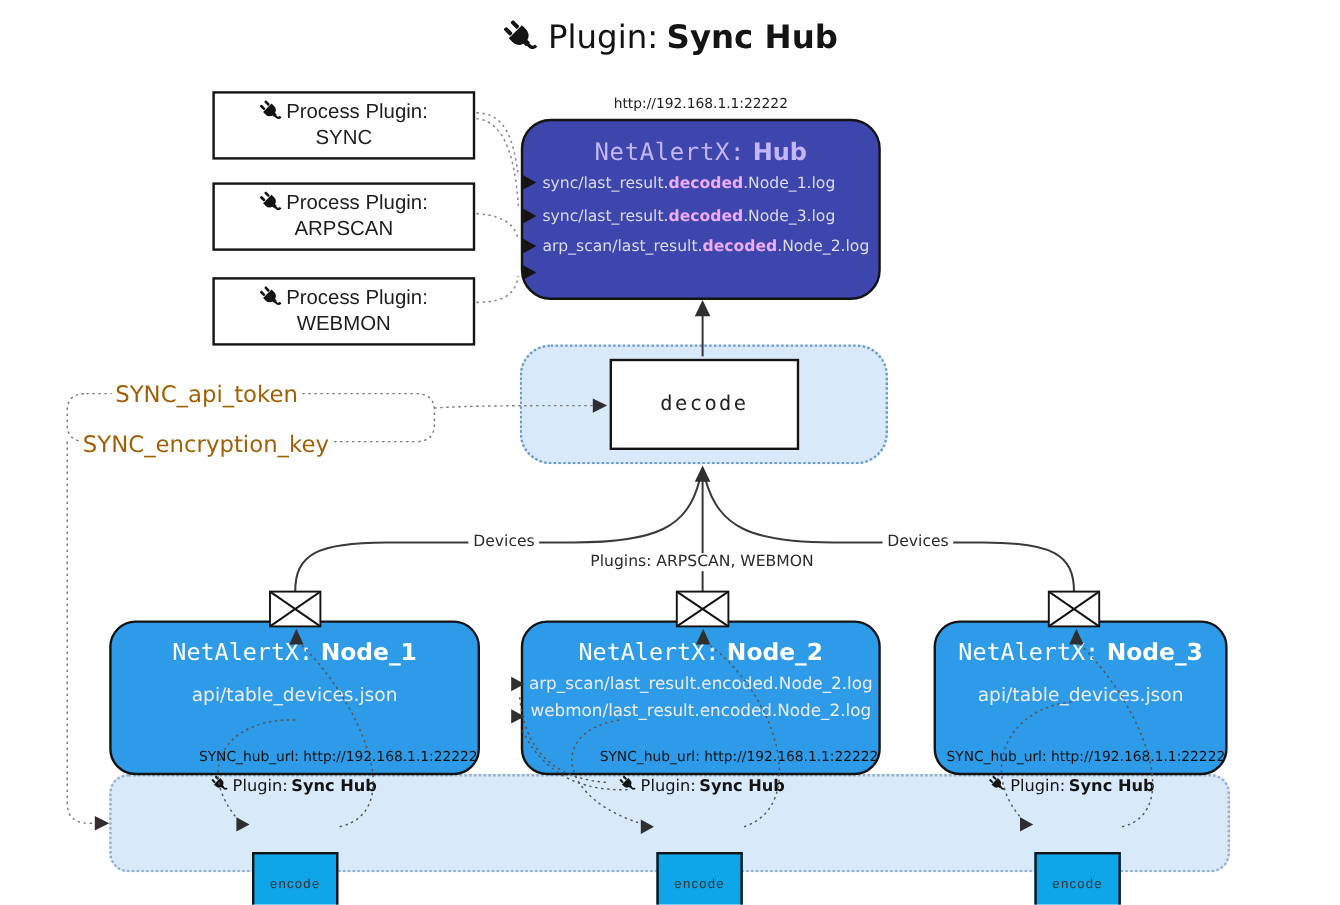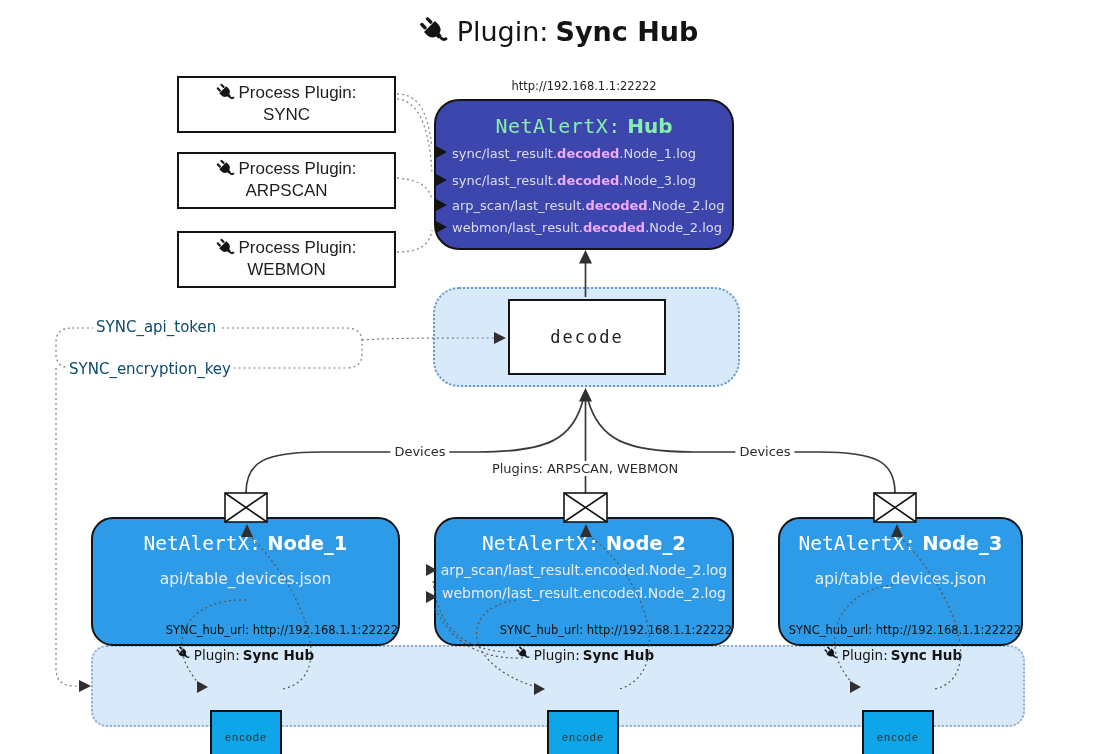--- a/index.html
+++ b/index.html
@@ -26,38 +26,38 @@
         border:2px solid #141414;box-sizing:border-box;text-align:center;
         font-family:Liberation Sans, sans-serif;font-size:17px;color:#1e1e1e;}
   .pbox .l1{display:flex;align-items:center;justify-content:center;gap:2px;margin-top:5px;}
   .pbox .l2{margin-top:2px;}
 
   
   .hub-url{position:absolute;left:434px;top:79px;width:300px;text-align:center;
            font-size:11.5px;color:#222;}
   .hub{position:absolute;left:434px;top:99px;width:300px;height:151px;background:#3D46AD;
        border:2px solid #141414;border-radius:25px;box-sizing:border-box;}
-  .hub-title{position:absolute;top:13px;width:100%;text-align:center;color:#86efac;
+  .hub-title{position:absolute;top:13px;width:100%;text-align:center;color:#c4b5fd;
              font-size:20px;white-space:nowrap;}
   .hub-title .mono{letter-spacing:0.5px;}
   .hub-item{position:absolute;left:16px;color:#dcdce6;font-size:13px;white-space:nowrap;}
   .hub-item b{color:#f0abfc;}
 
   
   .decode-wrap{position:absolute;left:433px;top:287px;width:307px;height:100px;
                background:#D8E9FA;border:2px dotted #6B98C8;border-radius:26px;box-sizing:border-box;}
   .decode-box{position:absolute;left:508px;top:299px;width:158px;height:76px;background:#fff;
               border:2px solid #141414;box-sizing:border-box;display:flex;align-items:center;
               justify-content:center;font-family:"DejaVu Sans Mono",monospace;
               font-size:17px;letter-spacing:2px;color:#222;text-align:right;}
 
   
   .edge-label{position:absolute;transform:translateX(-50%);background:#fff;padding:0 4px;
               font-size:13px;color:#2b2b2b;white-space:nowrap;}
-  .token-label{position:absolute;background:#fff;padding:0 3px;font-size:15px;color:#0c4a6e;white-space:nowrap;}
+  .token-label{position:absolute;background:#fff;padding:0 3px;font-size:19px;color:#a16207;white-space:nowrap;}
 
   
   .node{position:absolute;top:517px;height:129px;background:#2E9BE8;border:2.5px solid #141414;
         border-radius:22px;box-sizing:border-box;color:#fff;}
   .node-title{margin-top:13px;text-align:center;font-size:19.5px;white-space:nowrap;}
   .node-file{ text-align:center;color:#ececec;font-size:15.5px;margin-top:15px;white-space:nowrap;}
   .node-file.tight{font-size:14px;margin-top:7px;}
   .node-url{position:absolute;bottom:7px;width:100%;text-align:right;color:#111;
             font-size:11.5px;white-space:nowrap;}
 
@@ -142,21 +142,20 @@
 
     <div class="hub-url">http://192.168.1.1:22222</div>
     <div class="hub">
       <div class="hub-title">
         <span class="mono">NetAlertX:</span>
         <b>Hub</b>
       </div>
       <div class="hub-item" style="top:45px"><span>sync/last_result.</span><b>decoded</b><span>.Node_1.log</span></div>
       <div class="hub-item" style="top:72px"><span>sync/last_result.</span><b>decoded</b><span>.Node_3.log</span></div>
       <div class="hub-item" style="top:97px"><span>arp_scan/last_result.</span><b>decoded</b><span>.Node_2.log</span></div>
-      <div class="hub-item" style="top:119px"><span>webmon/last_result.</span><b>decoded</b><span>.Node_2.log</span></div>
     </div>
 
     <div class="decode-box">decode</div>
 
     <div class="node" style="left:91px;width:309px">
       <div class="node-title">
         <span class="mono">NetAlertX:</span>
         <b>Node_1</b>
       </div>
       <div class="node-file">api/table_devices.json</div>

